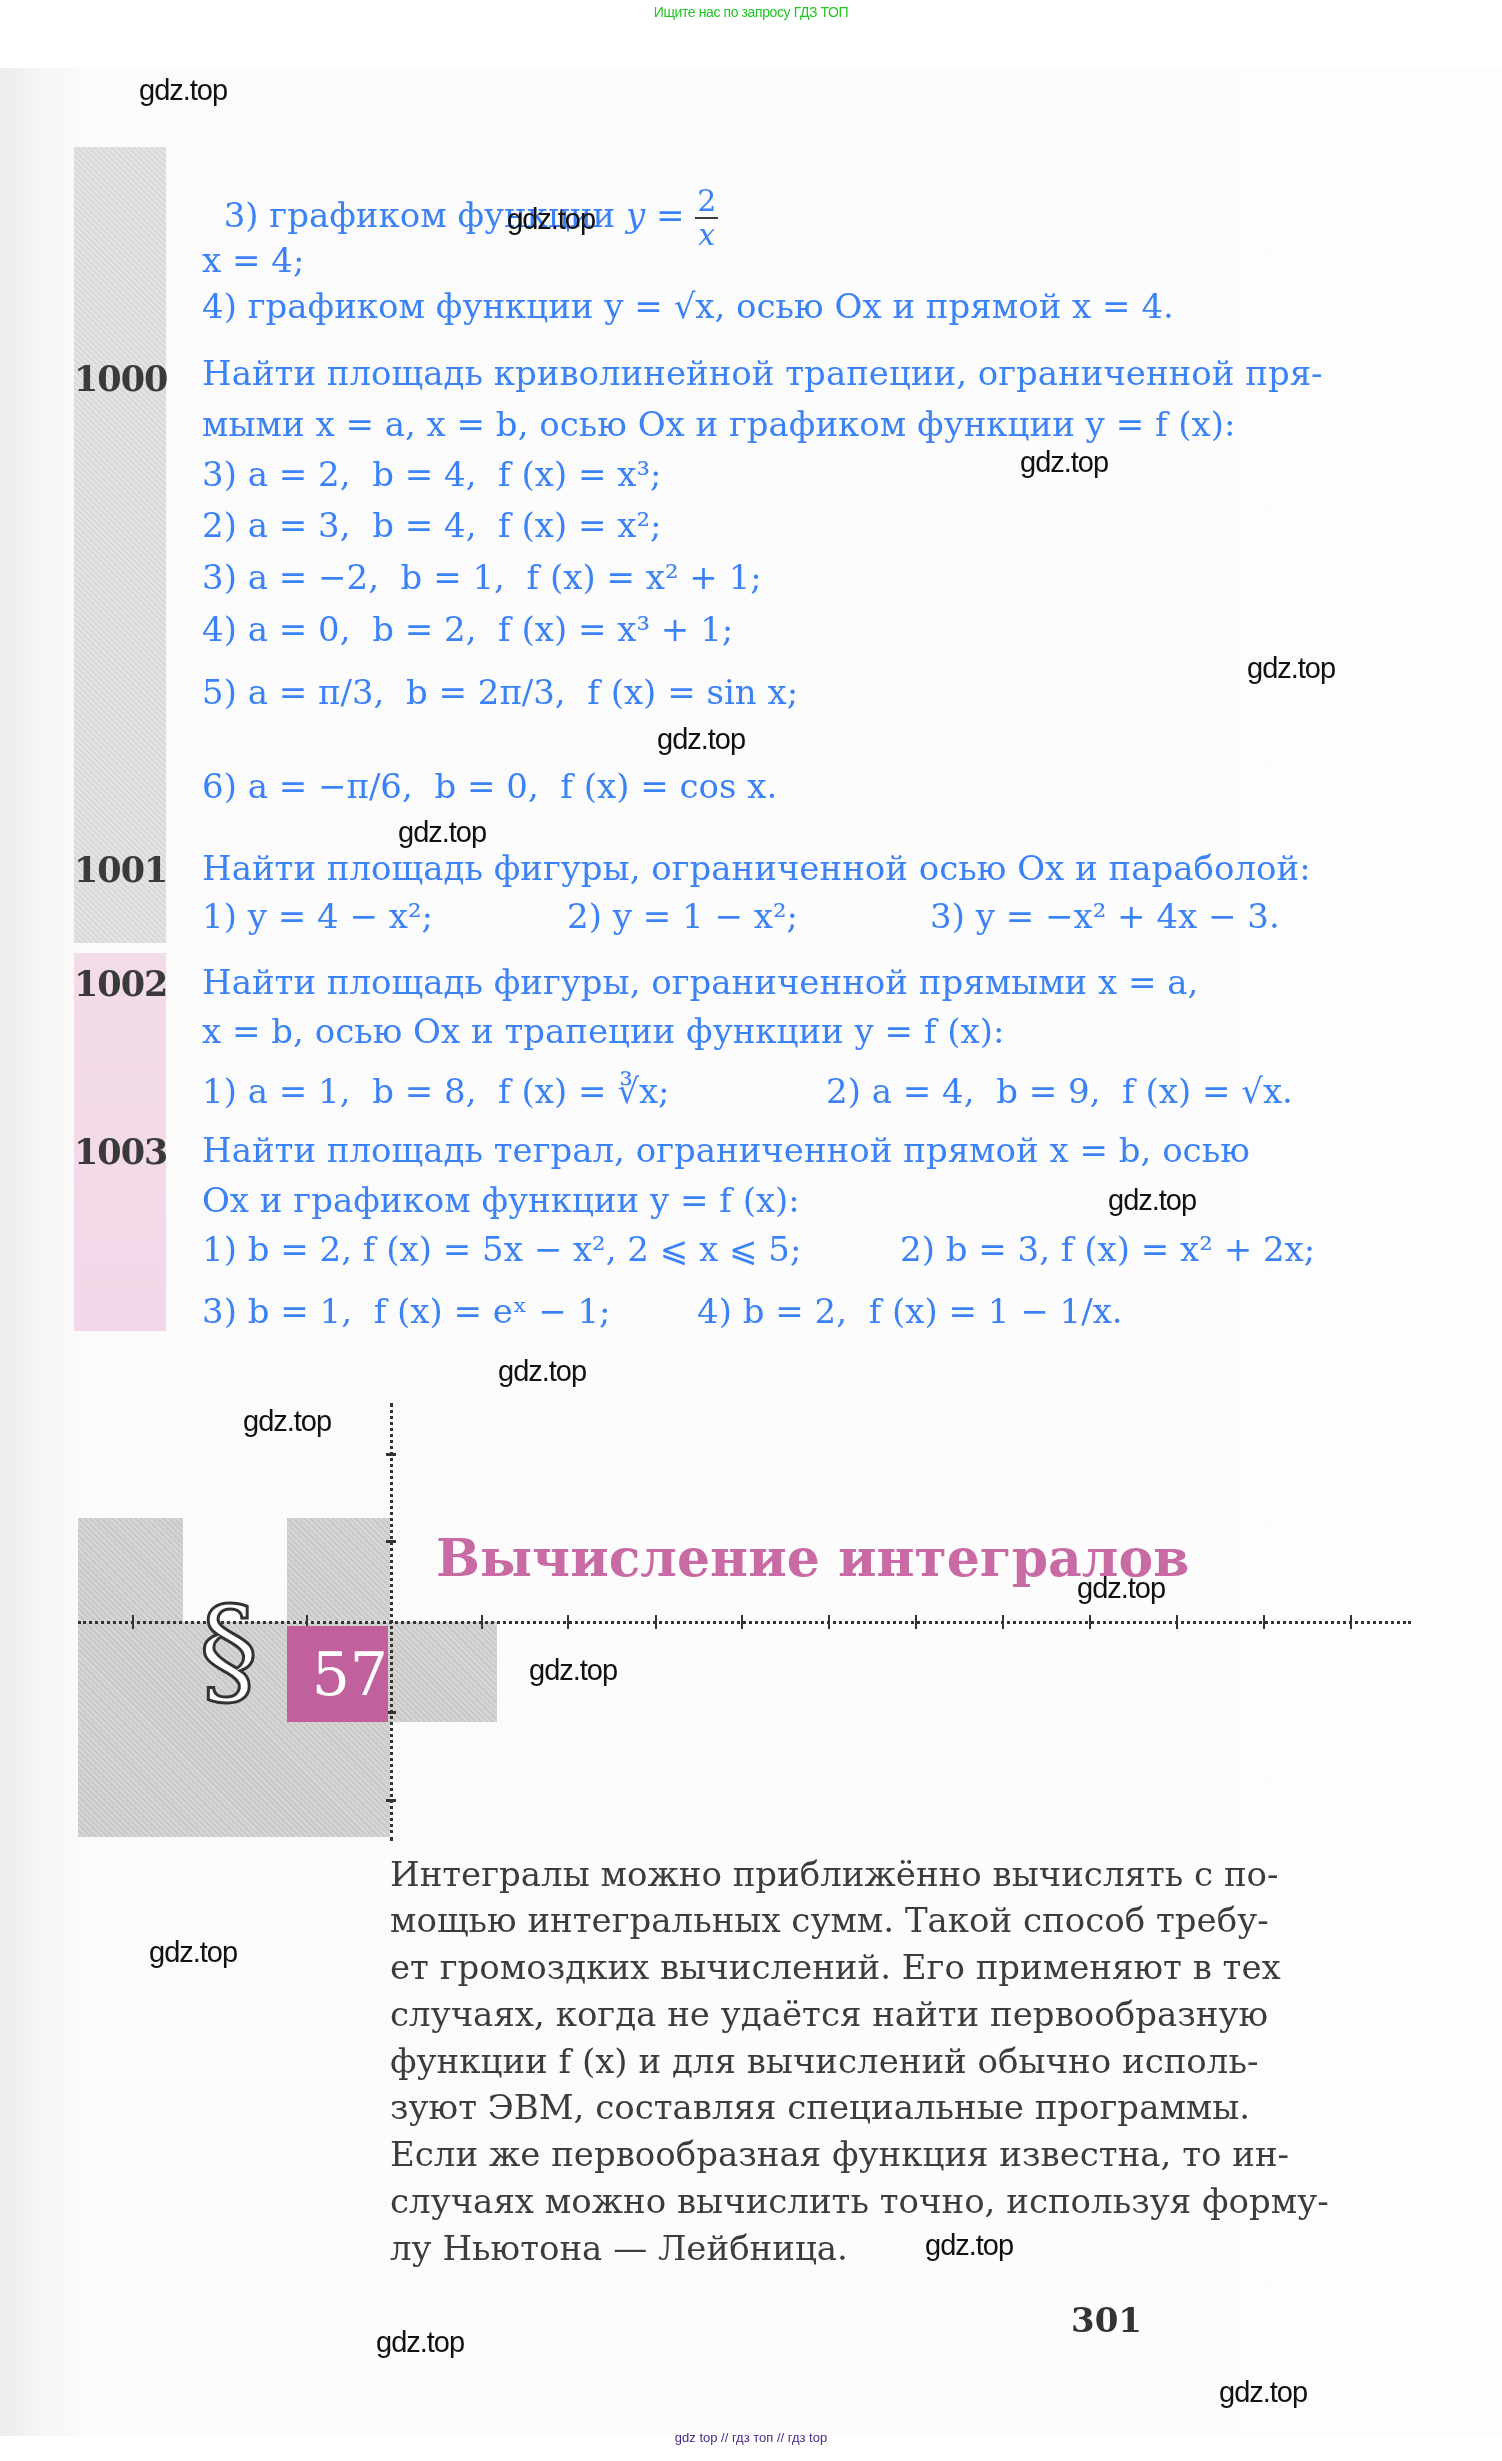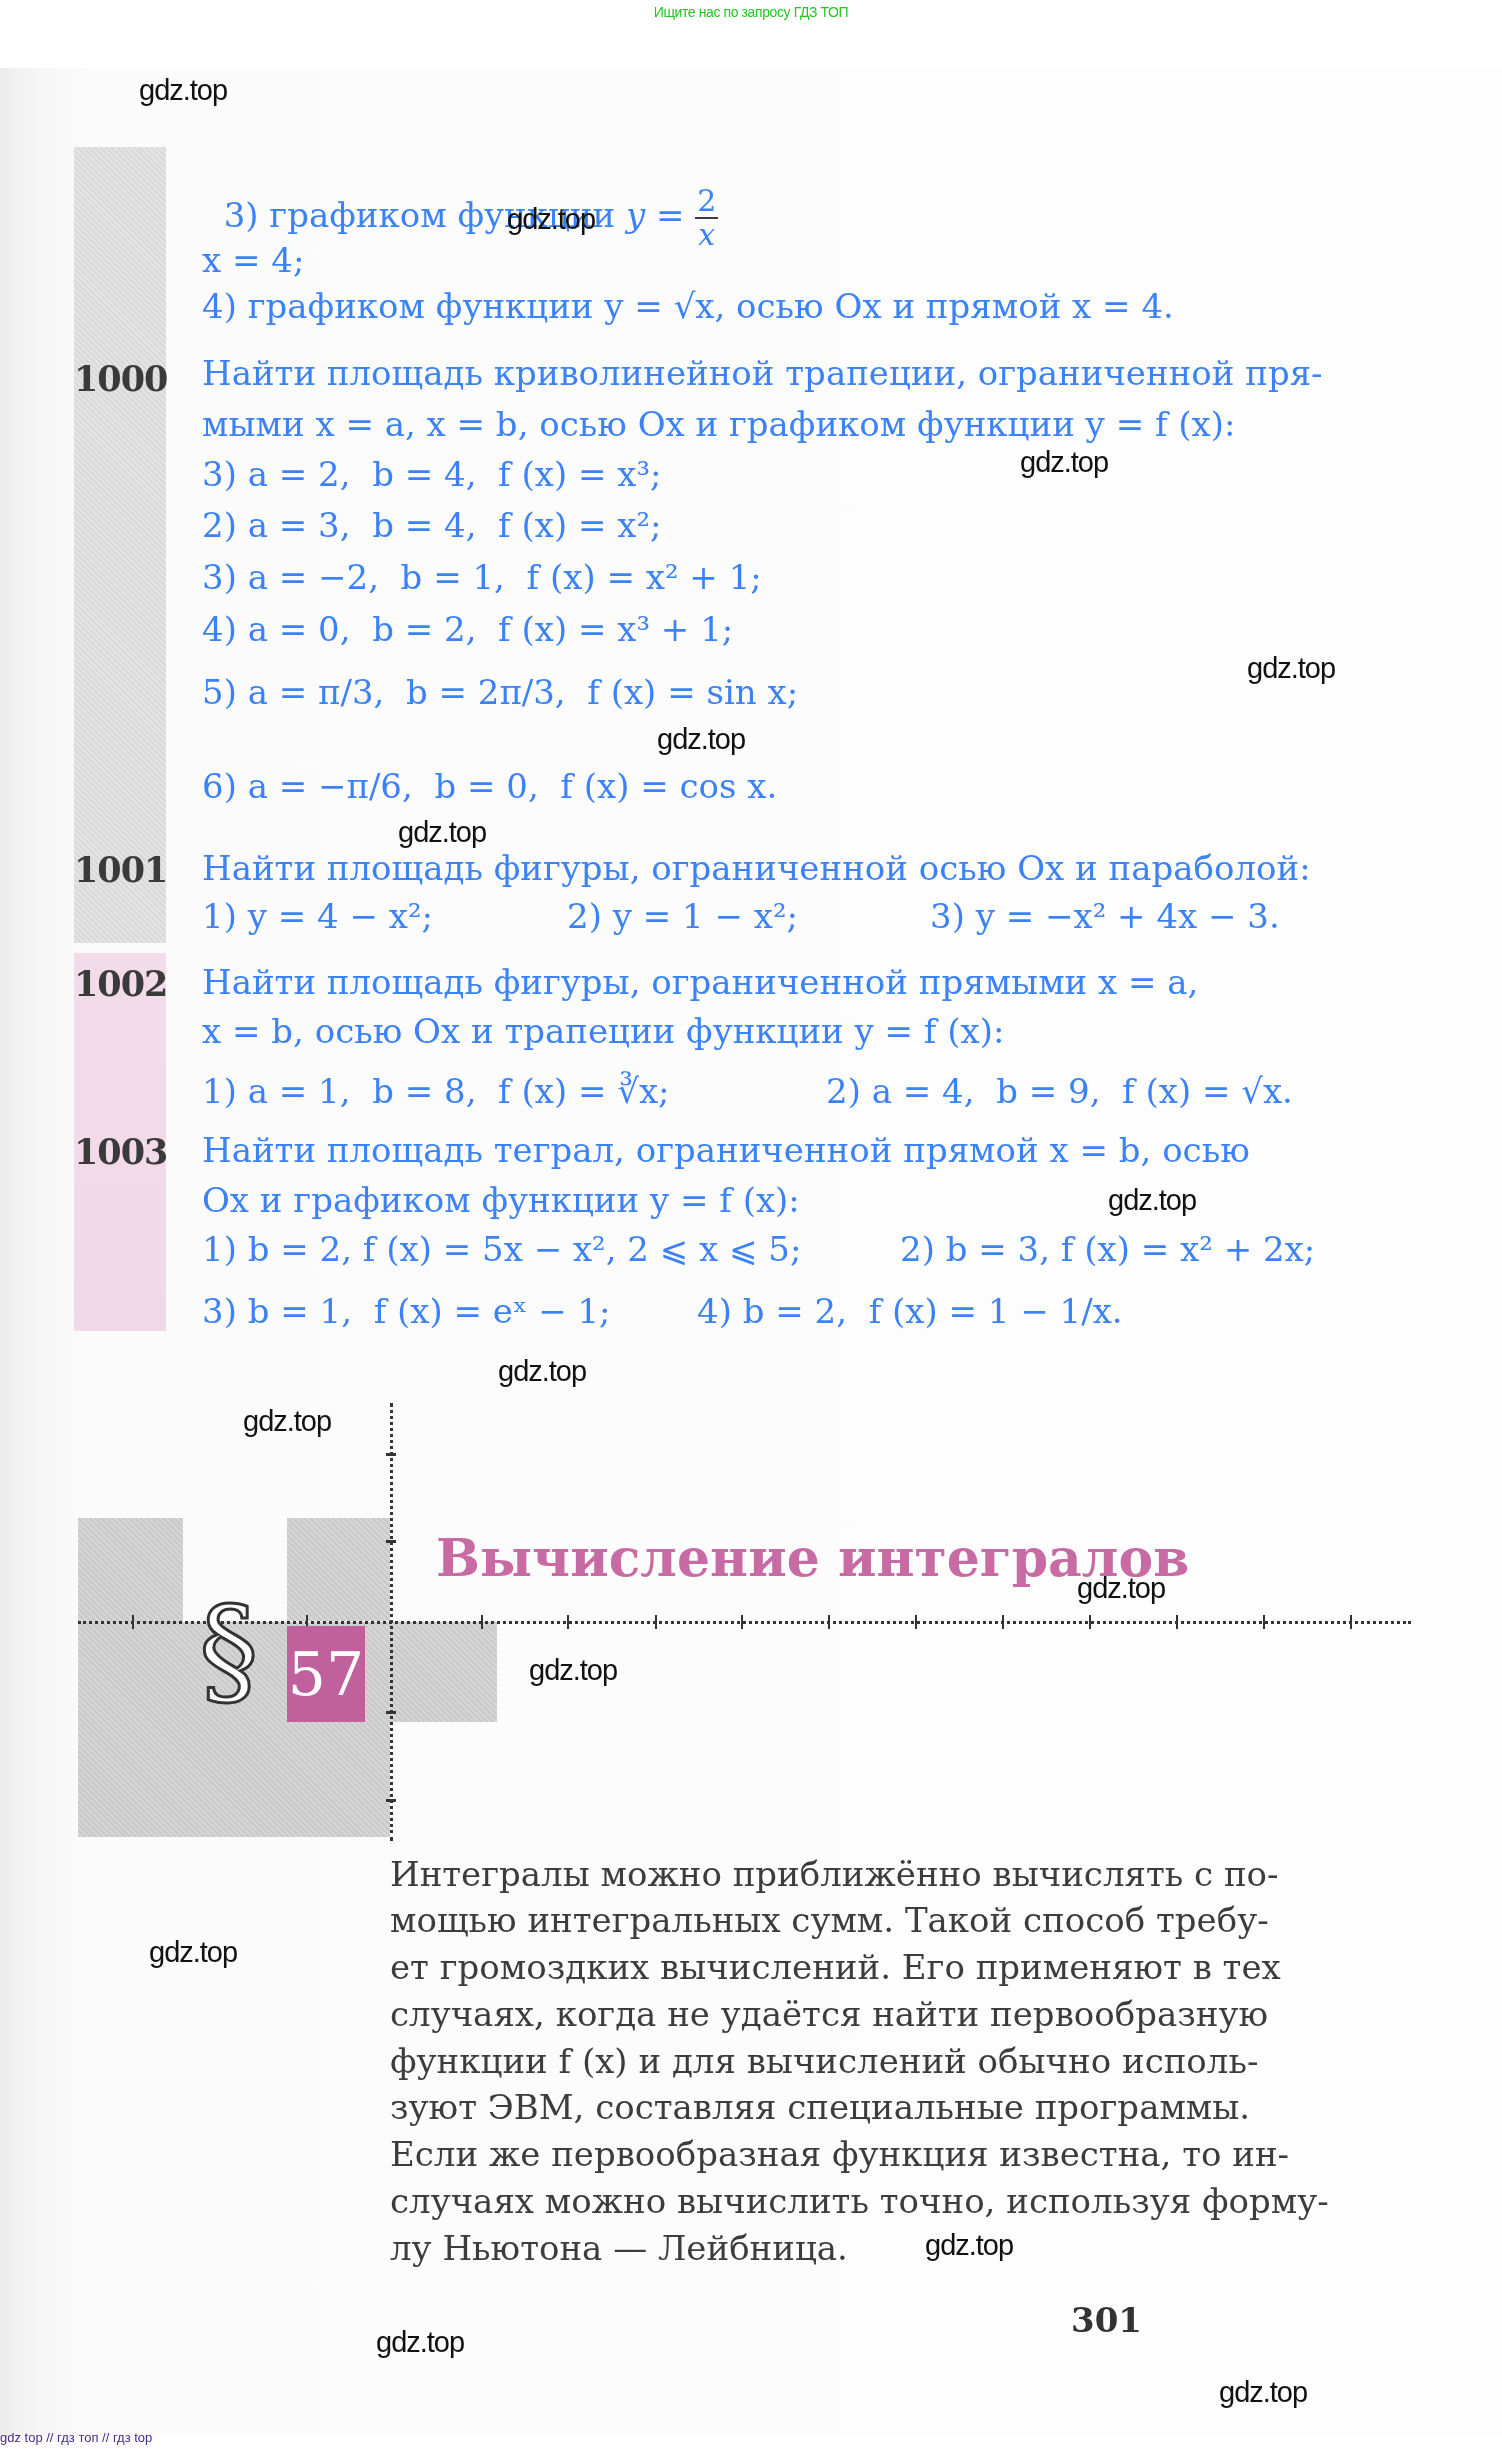--- a/index.html
+++ b/index.html
@@ -12,21 +12,21 @@
   .page {
     position:absolute; left:0; top:68px; width:1502px; height:2368px;
     background:linear-gradient(90deg,#ececec 0px,#f6f6f6 40px,#fbfbfb 90px,#fdfdfd 100%);
   }
   .top-banner {
     position:absolute; top:4px; left:0; width:1502px; text-align:center;
     font-family:"Liberation Sans", sans-serif; font-size:14px; color:#22c522;
     letter-spacing:-0.4px;
   }
   .bottom-banner {
-    position:absolute; top:2430px; left:0; width:1502px; text-align:left;
+    position:absolute; top:2430px; left:0; width:1502px; text-align:center;
     font-family:"Liberation Sans", sans-serif; font-size:13px; color:#4a2a8a;
   }
   .wm {
     position:absolute; font-family:"Liberation Sans", sans-serif;
     font-size:29px; color:#111; letter-spacing:-1px; z-index:5;
   }
   
   .strip-gray {
     position:absolute; left:74px; top:147px; width:92px; height:796px;
     background:repeating-linear-gradient(45deg,#d9d9d9 0 2px,#e4e4e4 2px 4px);
@@ -48,22 +48,22 @@
     display:inline-block; vertical-align:middle; text-align:center; font-size:30px; line-height:1.05;
   }
   .frac span { display:block; }
   .frac .n { border-bottom:2px solid #3c3c3c; padding:0 2px; }
   
   .gblock {
     position:absolute;
     background:repeating-linear-gradient(45deg,#c9c9c9 0 2px,#d6d6d6 2px 4px);
   }
   .sec-box {
-    position:absolute; left:287px; top:1626px; width:78px; height:96px;
-    background:#c0609c; color:#fff; font-size:60px; text-align:center; line-height:96px;
+    position:absolute; left:287px; top:1626px; width:101px; height:96px;
+    background:#c0609c; color:#fff; font-size:60px; text-align:right; line-height:96px;
   }
   .sec-sign {
     position:absolute; left:199px; top:1592px; font-size:119px; color:#fff;
     -webkit-text-stroke:3px #333; line-height:1; font-family:"DejaVu Serif", serif;
   }
   .ruler-h {
     position:absolute; left:78px; top:1621px; width:1333px; height:0;
     border-top:3px dotted #333;
   }
   .tick { position:absolute; width:2px; height:14px; background:#333; top:1615px; }

